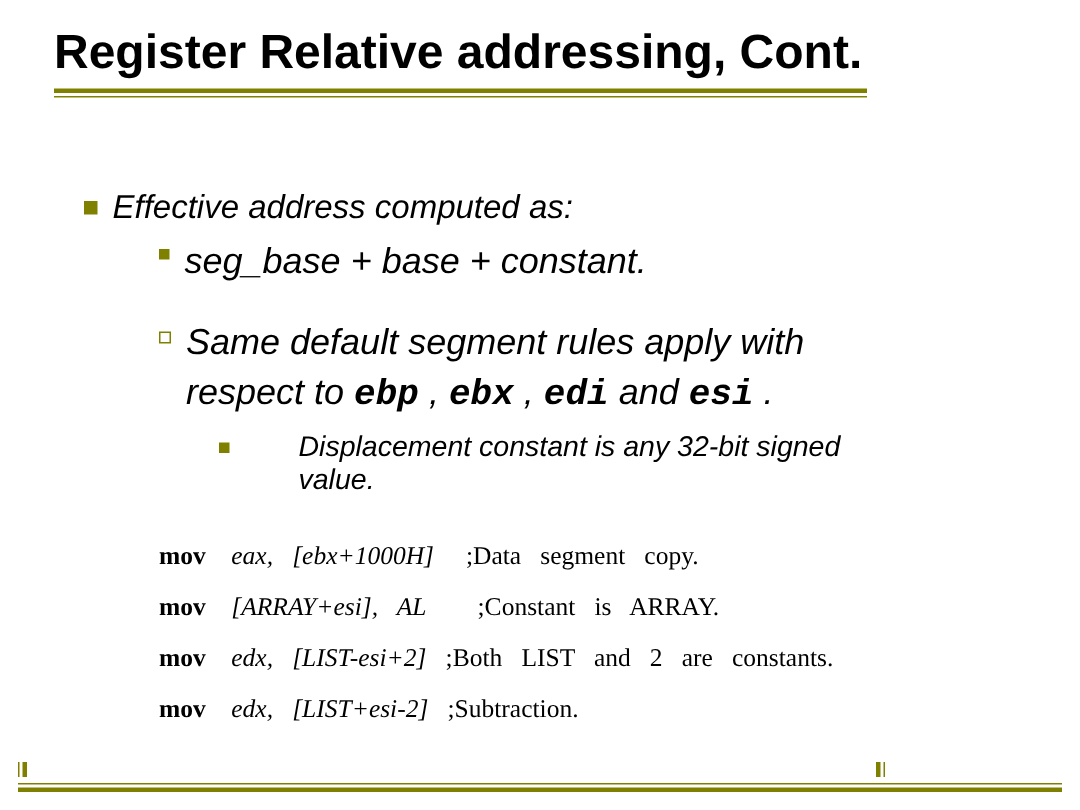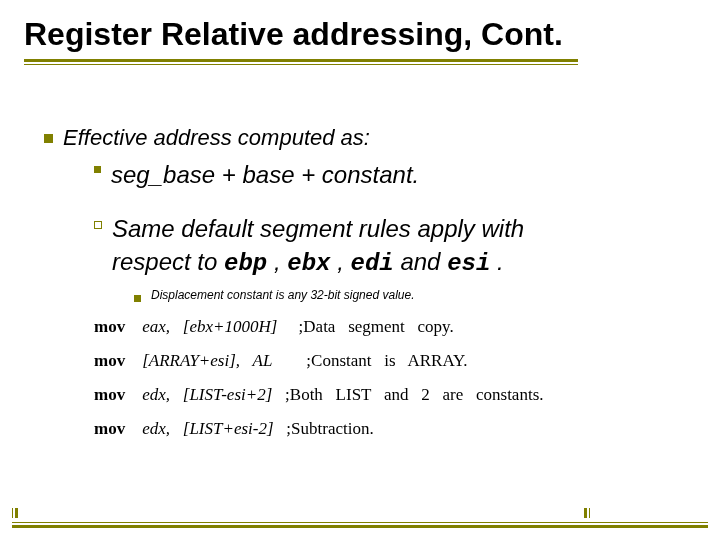--- a/index.html
+++ b/index.html
@@ -10,21 +10,21 @@
     background: #fff;
     font-family: Arial, Helvetica, sans-serif;
     color: #000;
     overflow: hidden;
   }
   .slide {
     position: relative;
     width: 602px;
     height: 540px;
     box-sizing: border-box;
-    padding: 16px 24px 24px 24px;
+    padding: 16px 24px 24px 36px;
   }
   .title-wrap {
     position: relative;
     margin-bottom: 60px;
   }
   .title {
     font-size: 32px;
     font-weight: bold;
     letter-spacing: 0px;
     padding-bottom: 6px;
@@ -64,26 +64,26 @@
   }
   .bullet-open {
     width: 8px; height: 8px;
     border: 1px solid #808000;
     margin-top: 8px;
     flex: 0 0 auto;
     box-sizing: border-box;
   }
   .ital { font-style: italic; }
   .sub { font-size: 24px; line-height: 1.35; }
-  .subsub { font-size: 12px; }
+  .subsub { font-size: 19px; margin-left: 36px; }
   .mono { font-family: "Courier New", Courier, monospace; }
   .b { font-weight: bold; }
 
   .code-block {
-    margin-top: 8px;
+    margin-top: 22px;
     margin-left: 70px;
     font-family: "Times New Roman", Times, serif;
     font-size: 17px;
     line-height: 2.0;
     white-space: pre;
   }
   .code-block .kw  { font-weight: bold; }
   .code-block .arg { font-style: italic; }
   .code-block .cmt { }
 

